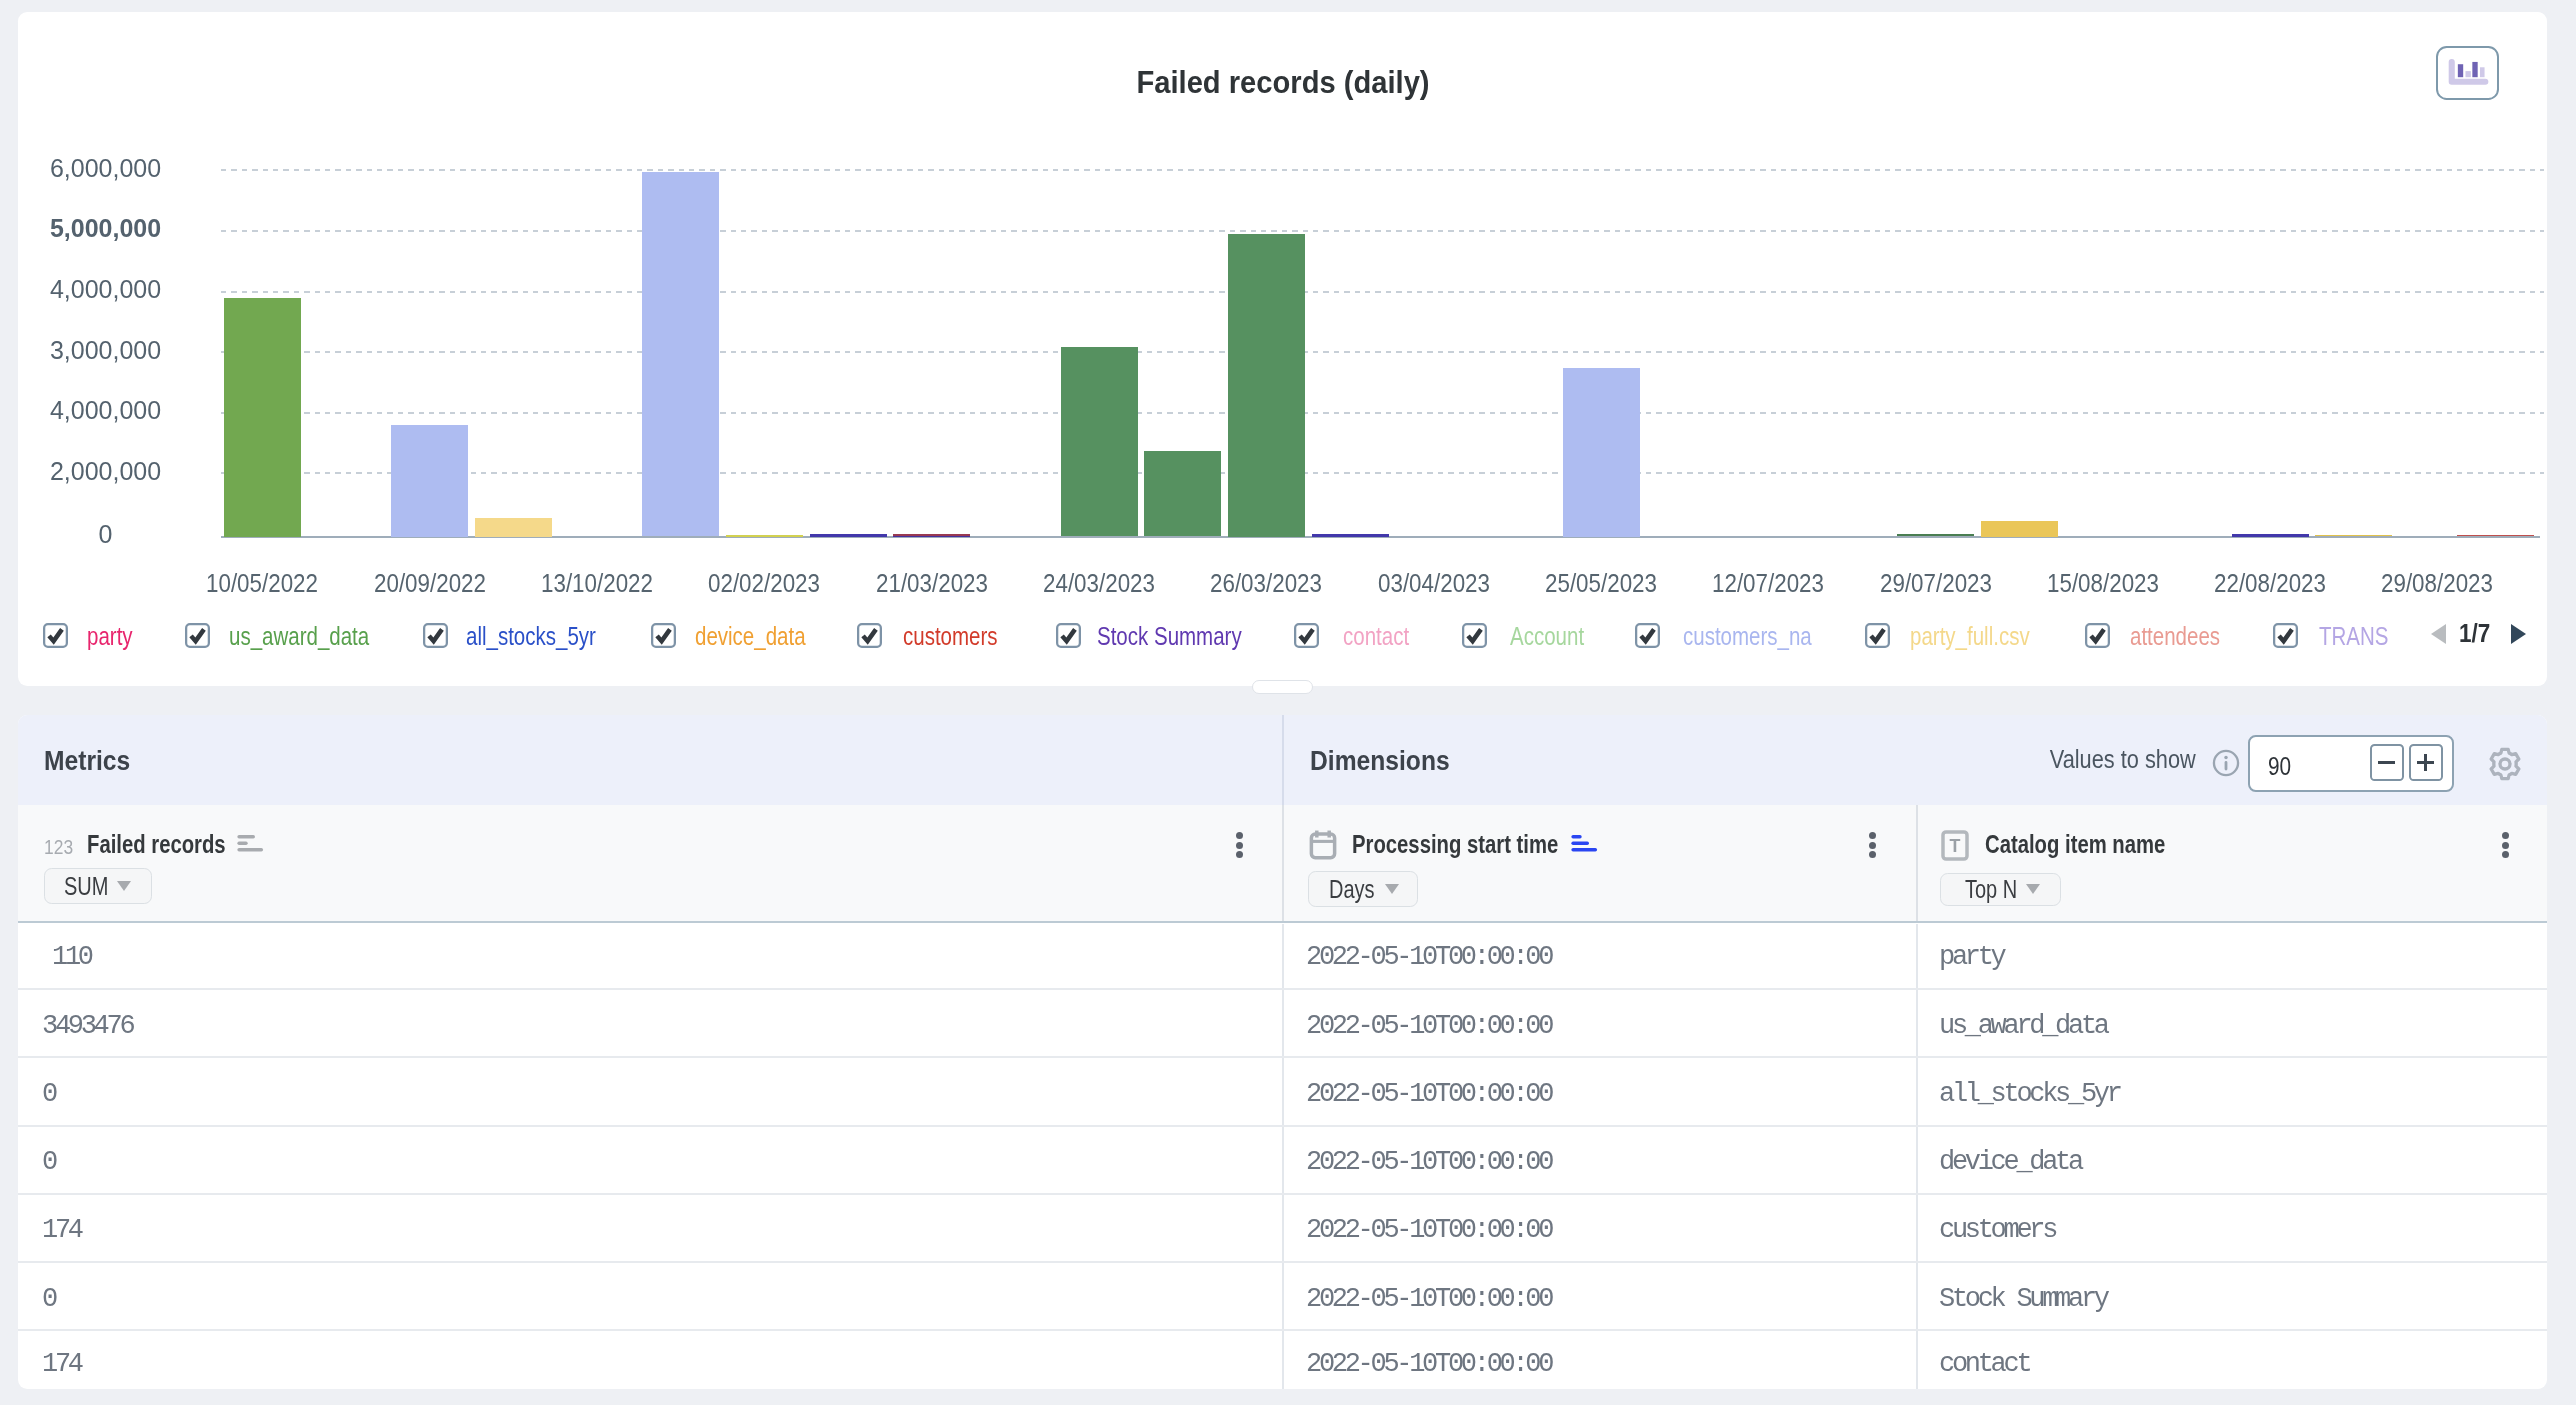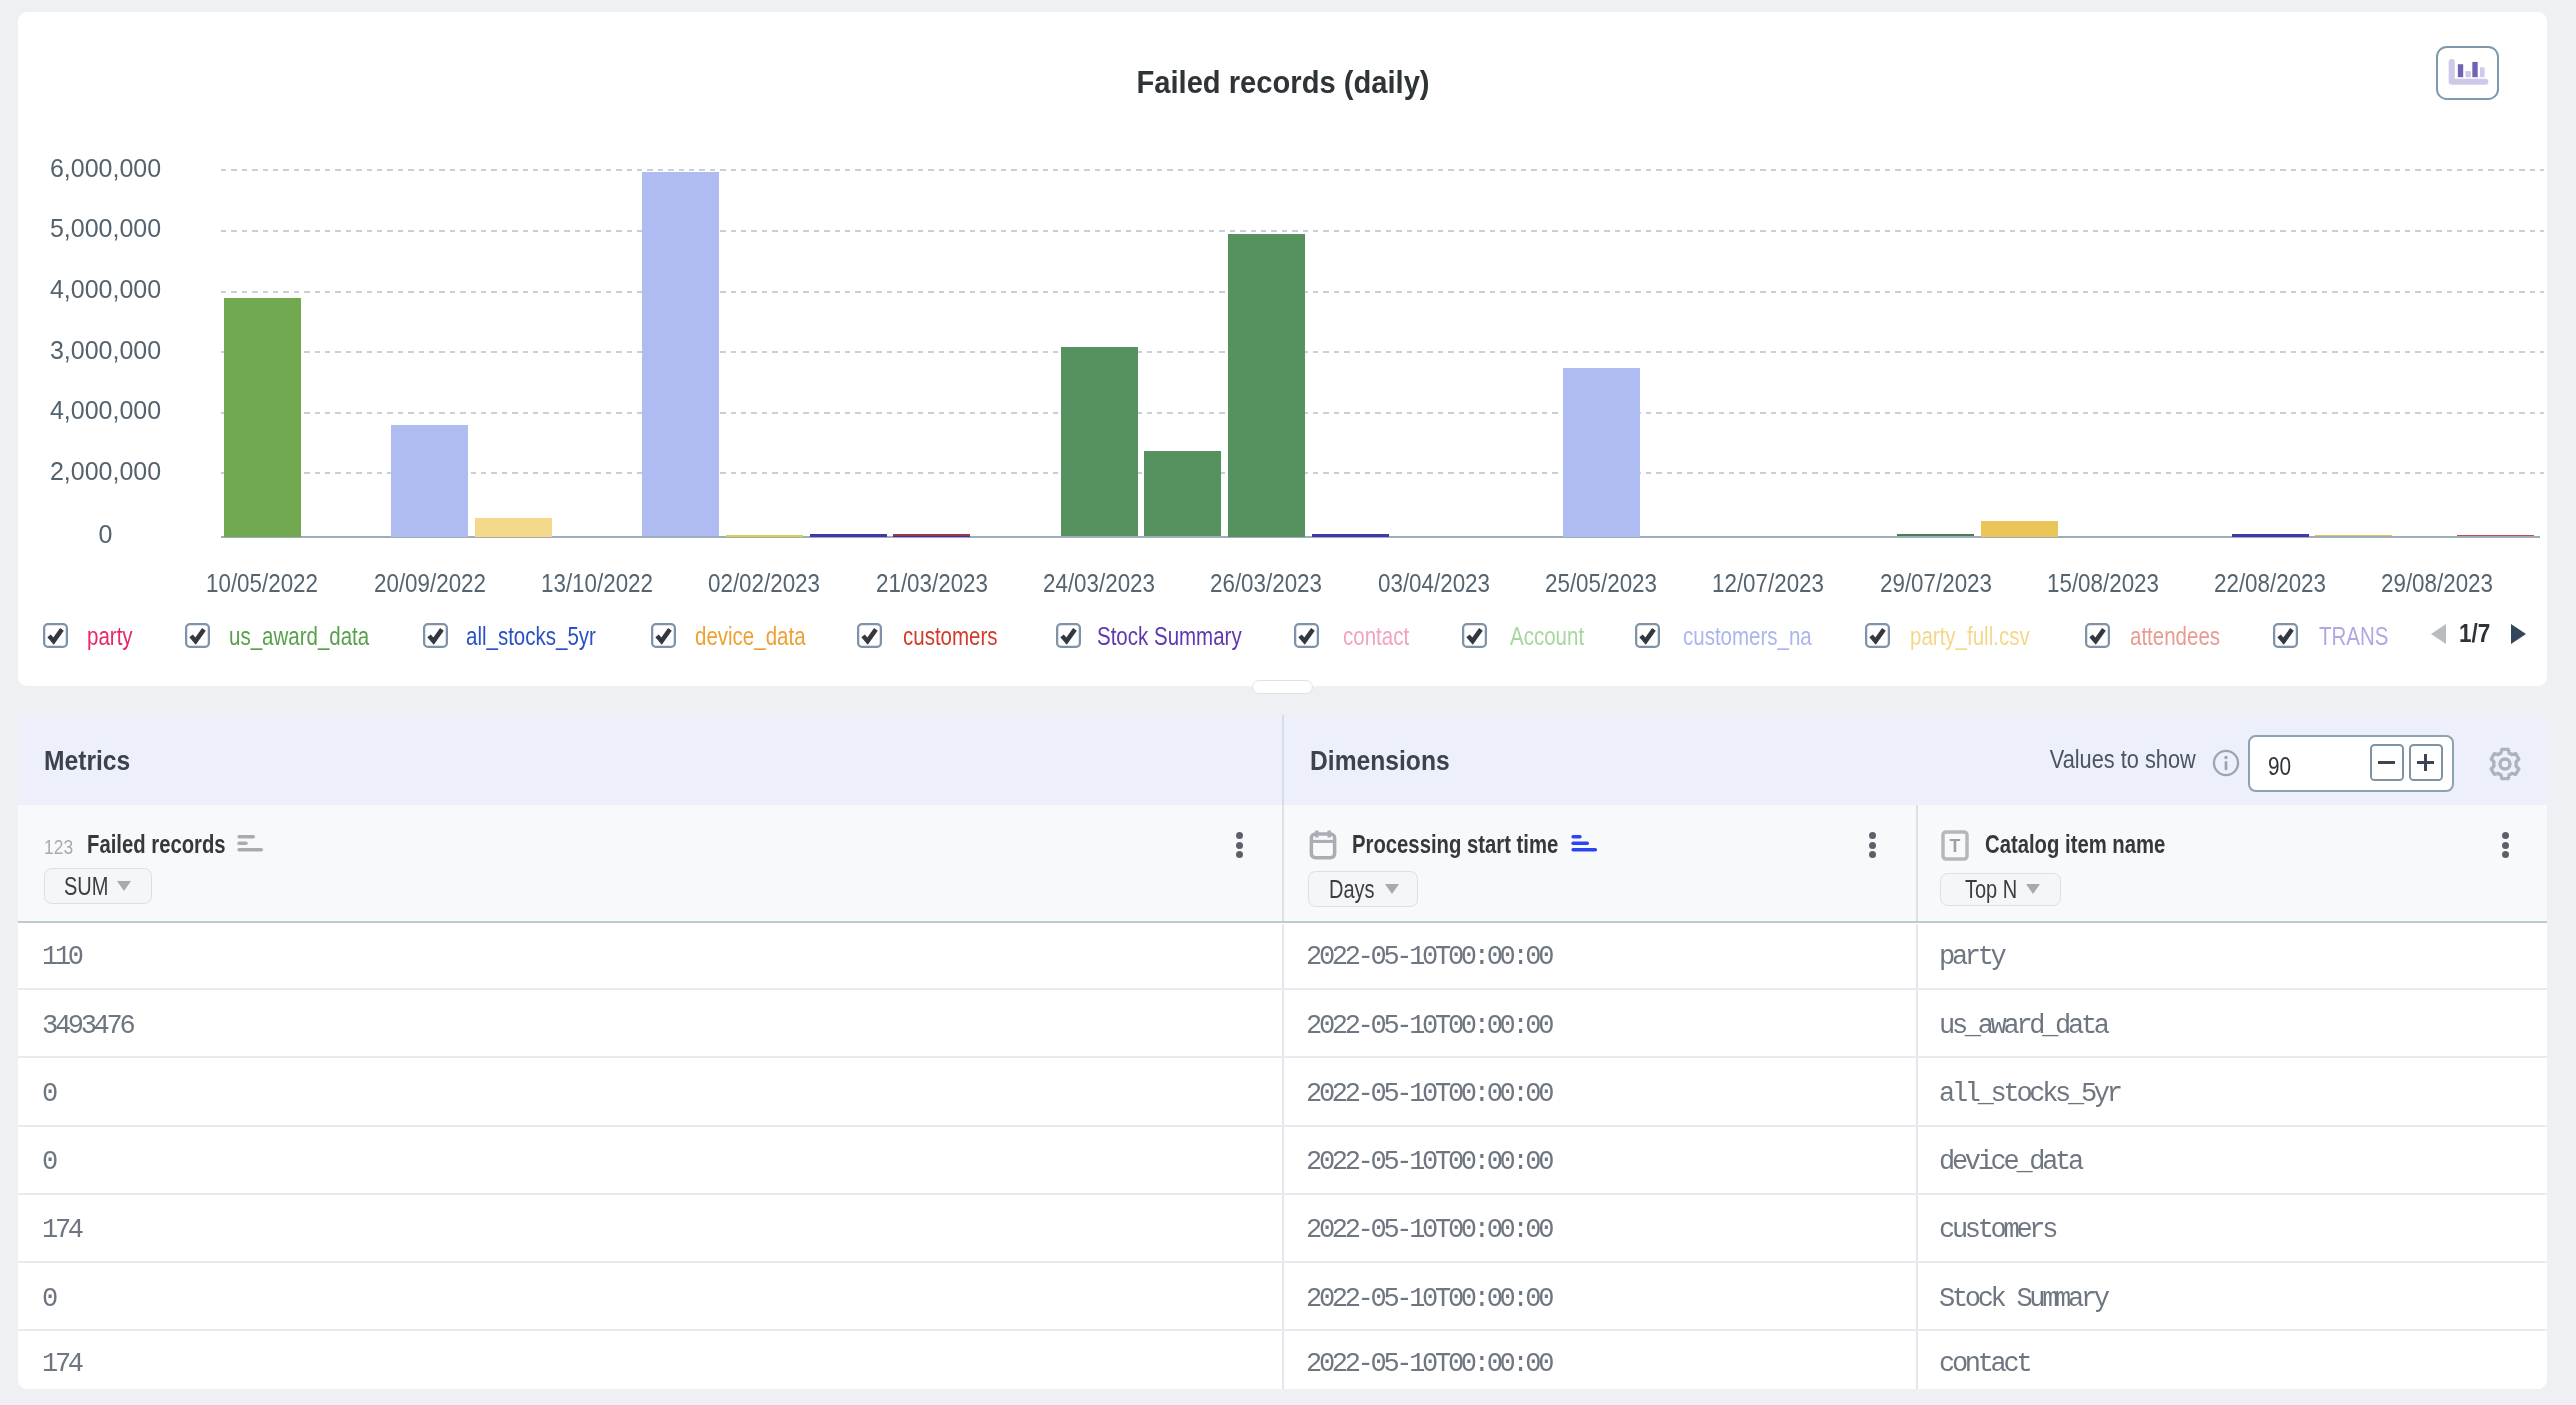--- a/index.html
+++ b/index.html
@@ -35,21 +35,21 @@
 </svg>
   </div>
 <div class="grid" style="left:221px;top:169px;width:2323px;"></div>
 <div class="grid" style="left:221px;top:230px;width:2323px;"></div>
 <div class="grid" style="left:221px;top:291px;width:2323px;"></div>
 <div class="grid" style="left:221px;top:351px;width:2323px;"></div>
 <div class="grid" style="left:221px;top:412px;width:2323px;"></div>
 <div class="grid" style="left:221px;top:472px;width:2323px;"></div>
 <div class="abs" style="left:221px;top:536px;width:2319px;height:1.9px;background:#9fadba;"></div>
 <div class="ylab" style="left:29px;top:156px;">6,000,000</div>
-<div class="ylab" style="left:29px;top:216px;">5,000,000</div>
+<div class="ylab" style="left:29px;top:216px;font-weight:bold;">5,000,000</div>
 <div class="ylab" style="left:29px;top:277px;">4,000,000</div>
 <div class="ylab" style="left:29px;top:338px;">3,000,000</div>
 <div class="ylab" style="left:29px;top:398px;">4,000,000</div>
 <div class="ylab" style="left:29px;top:459px;">2,000,000</div>
 <div class="ylab" style="left:29px;top:522px;">0</div>
 <div class="bar" style="left:224px;top:298px;width:77px;height:239px;background:#72a850;"></div>
 <div class="bar" style="left:391px;top:425px;width:77px;height:112px;background:#aebcf1;"></div>
 <div class="bar" style="left:475px;top:518px;width:77px;height:18.6px;background:#f5d98a;"></div>
 <div class="bar" style="left:642px;top:172px;width:77px;height:364px;background:#aebcf1;"></div>
 <div class="bar" style="left:726px;top:535px;width:77px;height:1.5px;background:#d2d150;"></div>
@@ -218,21 +218,21 @@
 <div class="coltxt" style="left:1985px;top:831px;">Catalog item name</div>
 <div class="pill" style="left:1940px;top:873px;width:121px;height:33px;"></div>
 <div class="pilltxt" style="left:1965px;top:877px;">Top N</div>
 <div class="tri-down" style="left:2026px;top:884px;"></div>
 <div class="kebab" style="left:2502px;top:832px;">
     <span></span>
     <span></span>
     <span></span>
   </div>
 <div class="abs" style="left:18.4px;top:921px;width:2529px;height:2.3px;background:#bccad4;"></div>
-<div class="mono" style="left:42px;top:944px;">110</div>
+<div class="mono" style="left:52px;top:944px;">110</div>
 <div class="mono" style="left:1306px;top:944px;">2022-05-10T00:00:00</div>
 <div class="mono" style="left:1939px;top:944px;">party</div>
 <div class="mono" style="left:42px;top:1013px;">3493476</div>
 <div class="mono" style="left:1306px;top:1013px;">2022-05-10T00:00:00</div>
 <div class="mono" style="left:1939px;top:1013px;">us_award_data</div>
 <div class="mono" style="left:42px;top:1081px;">0</div>
 <div class="mono" style="left:1306px;top:1081px;">2022-05-10T00:00:00</div>
 <div class="mono" style="left:1939px;top:1081px;">all_stocks_5yr</div>
 <div class="mono" style="left:42px;top:1149px;">0</div>
 <div class="mono" style="left:1306px;top:1149px;">2022-05-10T00:00:00</div>

